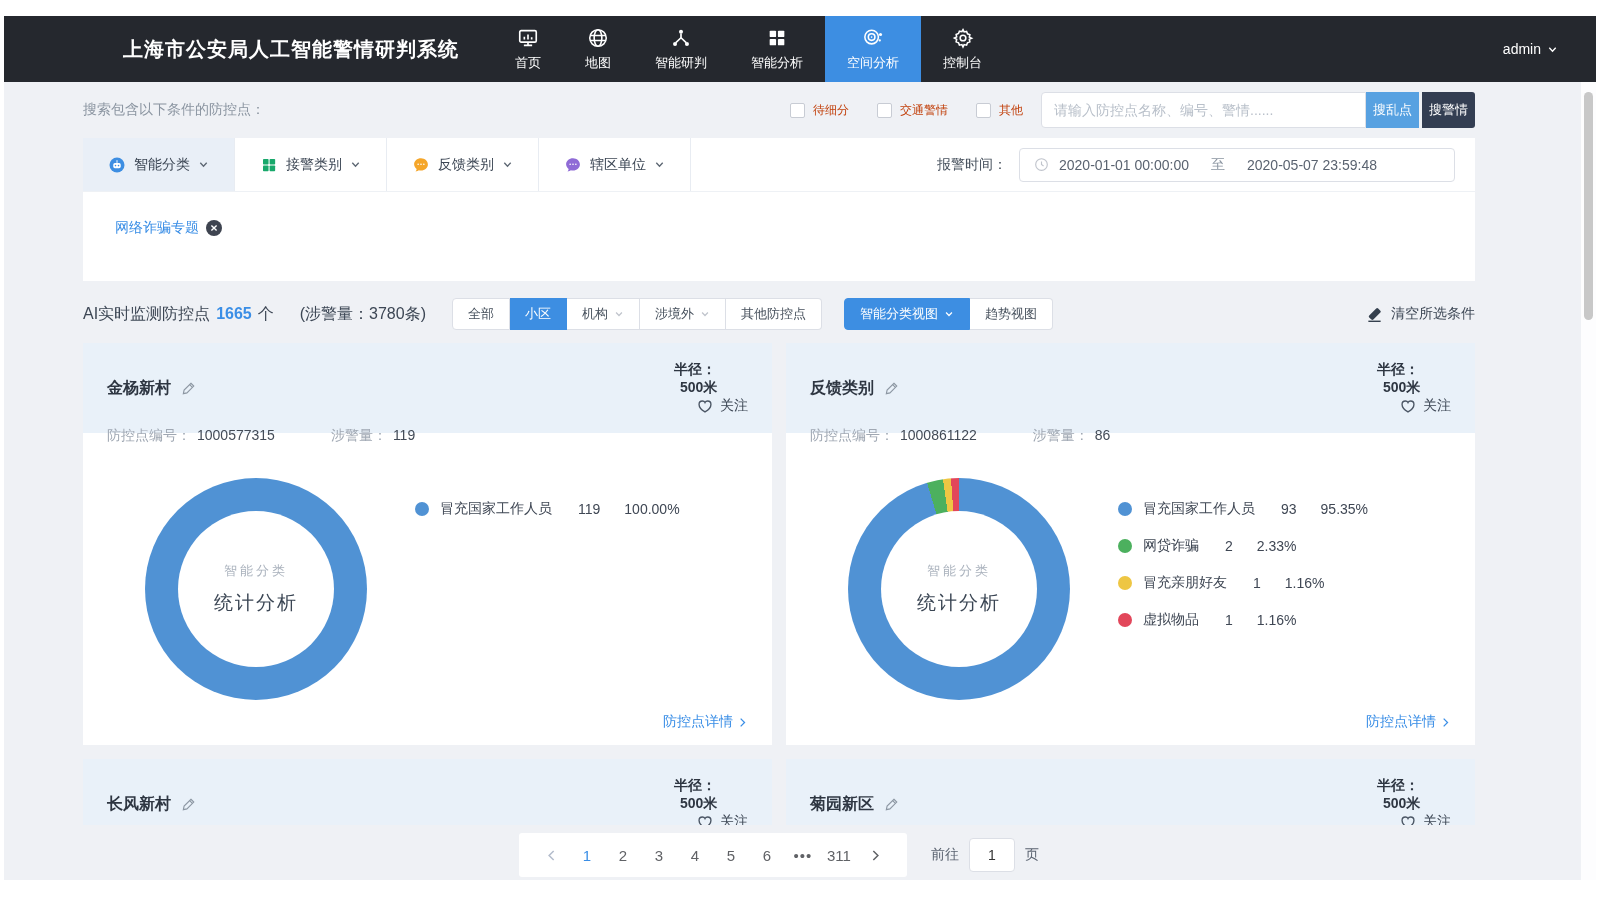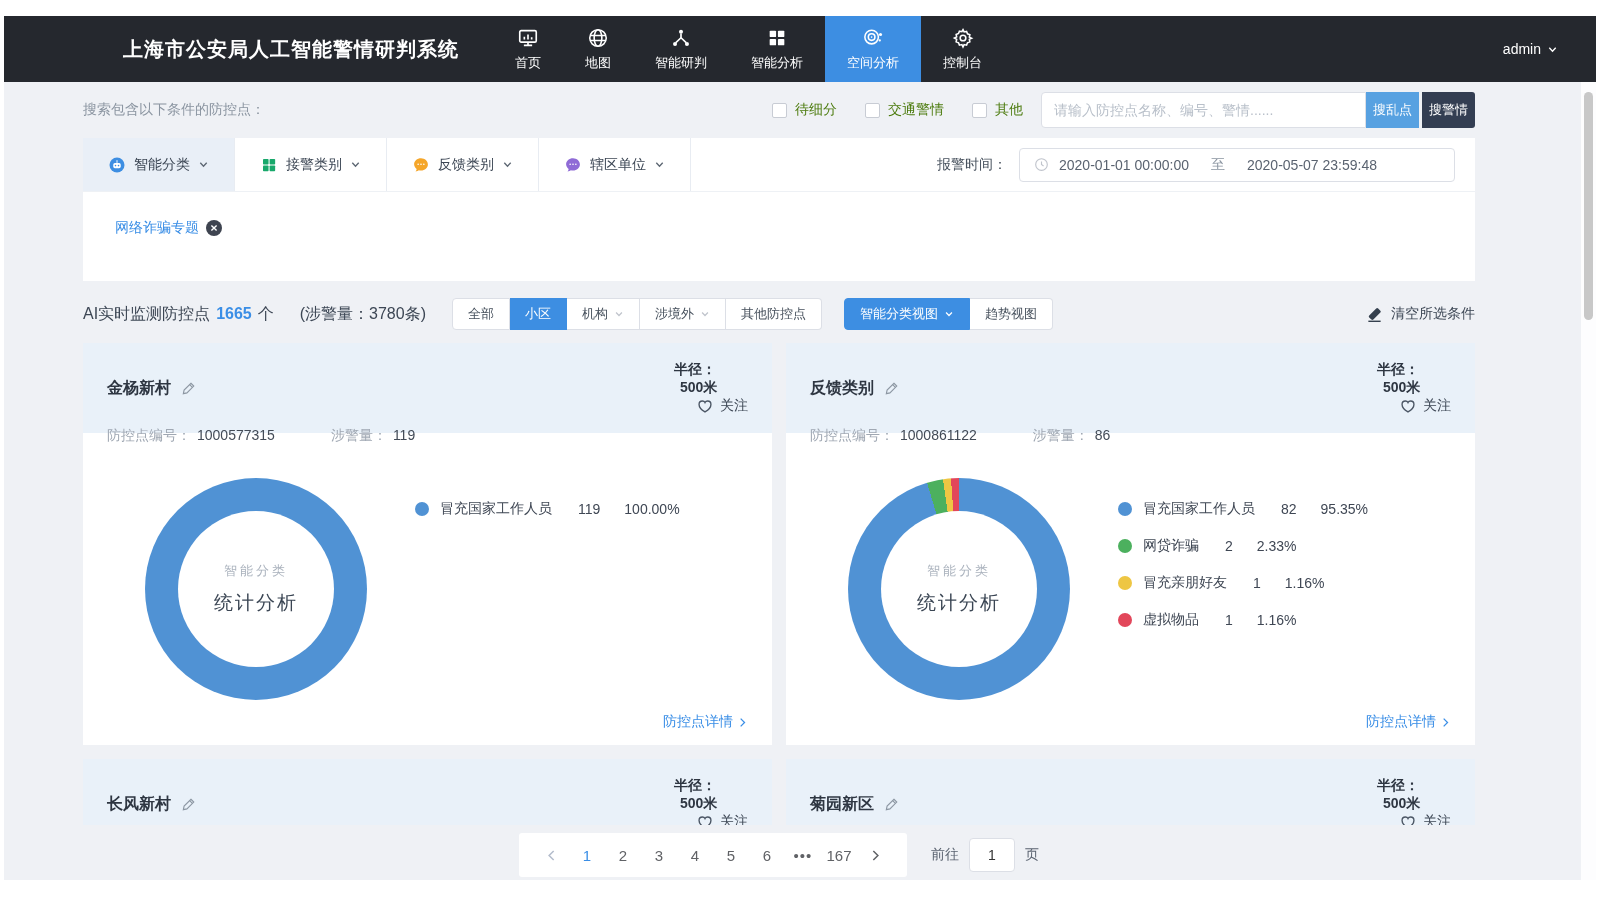--- a/index.html
+++ b/index.html
@@ -19,21 +19,21 @@
   .nav-user .chev svg{ width:11px; height:11px; display:block; }
 
   .shell { width:1392px; margin-left:79px; }
 
   
   .search-row { height:56px; display:flex; align-items:center; }
   .search-label { color:#8b95a1; font-size:14px; }
   .cb-group { margin-left:auto; display:flex; align-items:center; gap:28px; }
   .cb-item { display:flex; align-items:center; gap:8px; cursor:pointer; }
   .cb-box { width:15px; height:15px; border:1px solid #c8ccd4; border-radius:2px; background:#fff; }
-  .cb-label { font-size:14px; color:#4d7c0f; }
+  .cb-label { font-size:12px; color:#c2410c; }
   .search-input { margin-left:18px; width:325px; height:36px; border:1px solid #dcdfe6; border-radius:4px 0 0 4px; background:#fff; padding:12px 12px; font-size:14px; color:#333; outline:none; font-family:"Liberation Sans",sans-serif; }
   .search-input::placeholder { color:#b9c0ca; }
   .btn-searchpoint { width:53px; height:36px; border:none; background:#57a1e1; color:#fff; font-size:13px; cursor:pointer; font-family:"Liberation Sans",sans-serif; }
   .btn-searchalert { width:53px; height:36px; border:none; background:#333e52; color:#fff; font-size:13px; margin-left:3px; border-radius:0 3px 3px 0; cursor:pointer; font-family:"Liberation Sans",sans-serif; }
 
   
   .filter-panel { background:#fff; }
   .ftab-row { height:54px; display:flex; align-items:stretch; border-bottom:1px solid #eef1f5; }
   .ftab { width:152px; border-right:1px solid #e8ecf2; display:flex; align-items:center; justify-content:center; gap:8px; font-size:14px; color:#3c4654; cursor:pointer; background:#fff; }
   .ftab.active { background:#e9eff7; }
@@ -464,21 +464,21 @@
             <div class="donut" style="background: conic-gradient(rgb(80, 146, 212) 0deg, rgb(80, 146, 212) 343.26deg, rgb(76, 176, 94) 343.26deg, rgb(76, 176, 94) 351.648deg, rgb(238, 198, 67) 351.648deg, rgb(238, 198, 67) 355.824deg, rgb(226, 70, 90) 355.824deg, rgb(226, 70, 90) 360deg);">
               <div class="donut-center">
                 <div class="dc-top">智能分类</div>
                 <div class="dc-bottom">统计分析</div>
               </div>
             </div>
             <div class="legend">
               <div class="legend-row">
                 <span class="legend-dot" style="background: rgb(80, 146, 212);"></span>
                 <span class="legend-name">冒充国家工作人员</span>
-                <span class="legend-val">82</span>
+                <span class="legend-val">93</span>
                 <span class="legend-pct">95.35%</span>
               </div>
               <div class="legend-row">
                 <span class="legend-dot" style="background: rgb(76, 176, 94);"></span>
                 <span class="legend-name">网贷诈骗</span>
                 <span class="legend-val">2</span>
                 <span class="legend-pct">2.33%</span>
               </div>
               <div class="legend-row">
                 <span class="legend-dot" style="background: rgb(238, 198, 67);"></span>
@@ -564,21 +564,21 @@
               <path d="M8 1.8 3.8 6 8 10.2"></path>
             </svg>
           </span>
           <span class="page-btn active">1</span>
           <span class="page-btn">2</span>
           <span class="page-btn">3</span>
           <span class="page-btn">4</span>
           <span class="page-btn">5</span>
           <span class="page-btn">6</span>
           <span class="page-btn dots">•••</span>
-          <span class="page-btn">167</span>
+          <span class="page-btn">311</span>
           <span class="page-btn page-arrow next">
             <svg viewBox="0 0 12 12" fill="none" stroke="currentColor" stroke-width="1.4">
               <path d="M4 1.8l4.2 4.2L4 10.2"></path>
             </svg>
           </span>
         </div>
       <div class="goto-group">
         <span>前往</span>
         <input class="goto-input" value="1" style="">
         <span>页</span>

